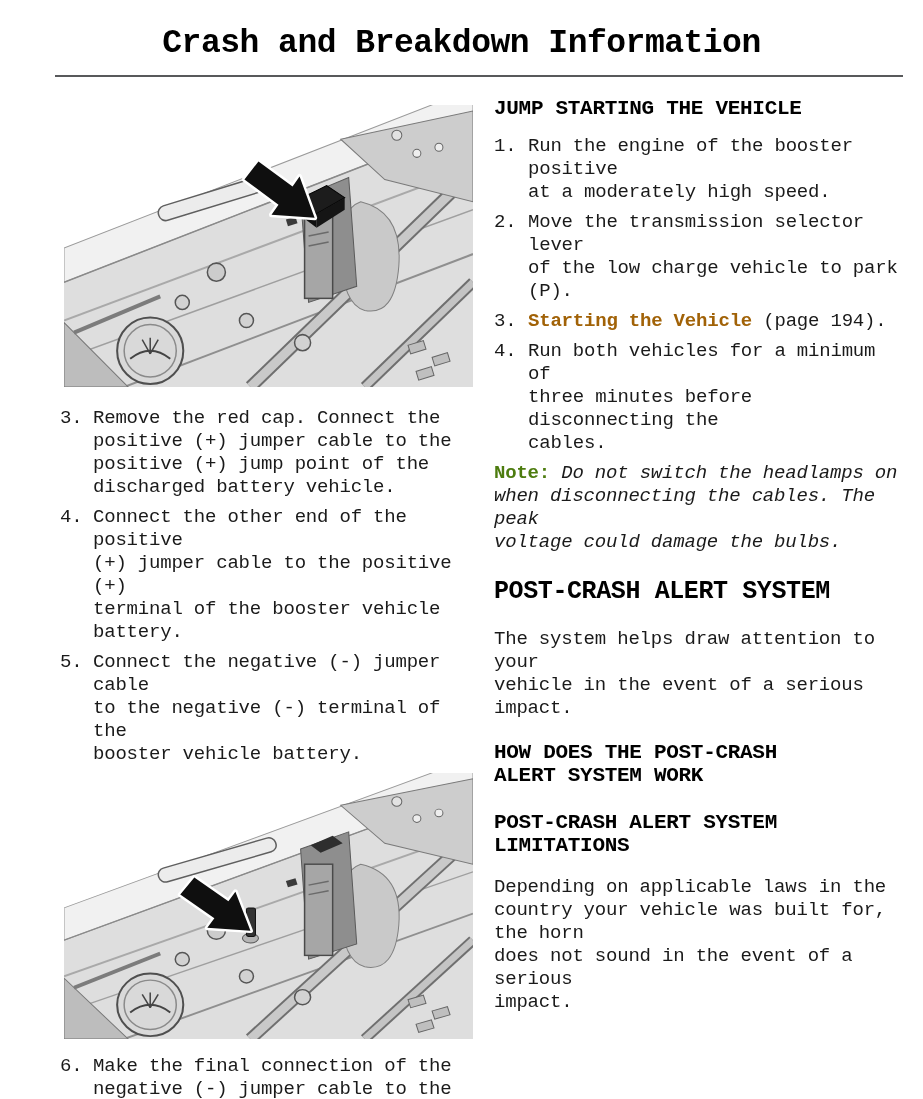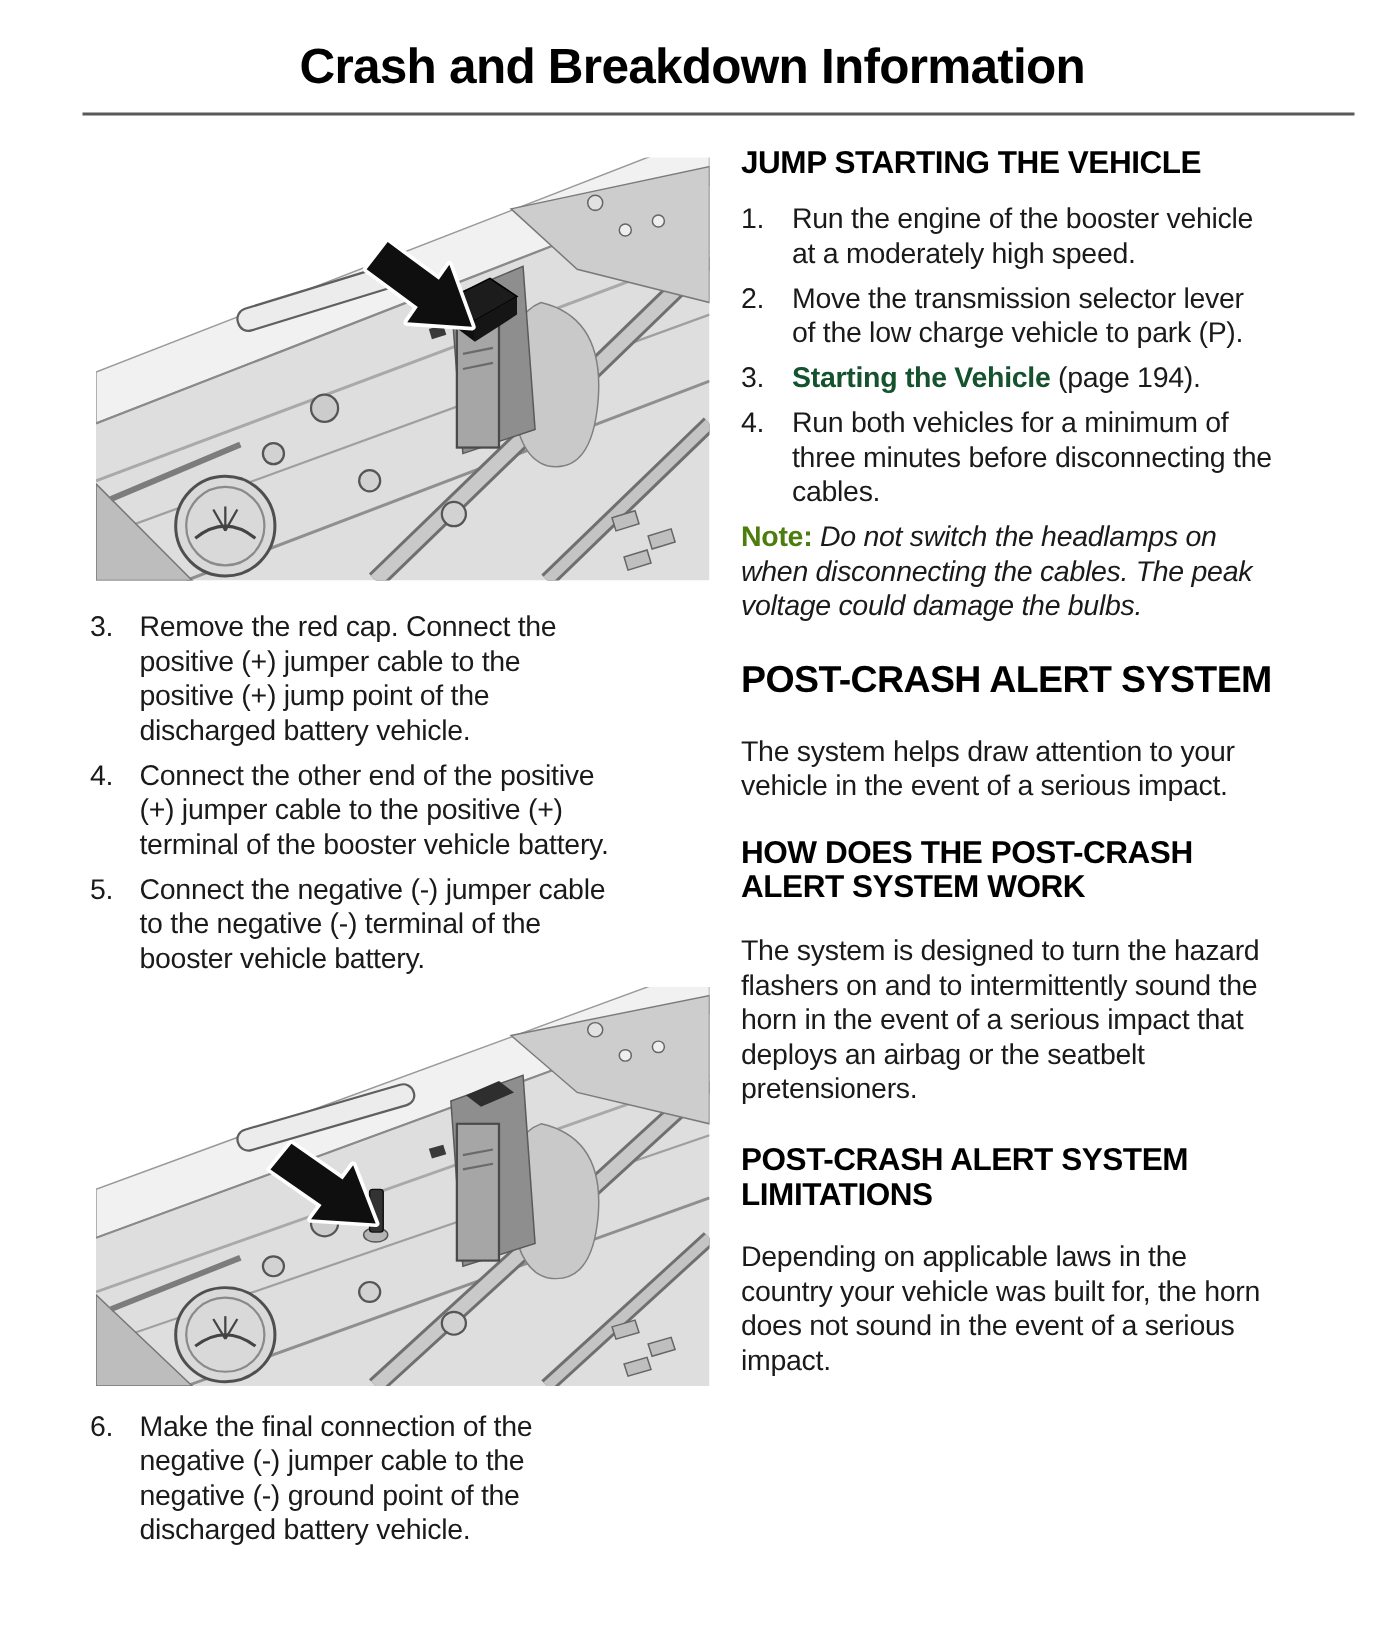--- a/index.html
+++ b/index.html
@@ -4,21 +4,21 @@
 <style>
   * { box-sizing: border-box; margin: 0; padding: 0; }
   html, body { background: #ffffff; }
   body {
     width: 923px; height: 1099px;
     overflow: hidden;
     font-family: "Liberation Sans", "DejaVu Sans", sans-serif;
     color: #1a1a1a;
     font-size: 19px; line-height: 23px; letter-spacing: -0.2px;
   }
-  .page { width: 923px; height: 1099px; position: relative; }
+  .page { width: 923px; height: 1099px; position: relative; font-family: Liberation Mono, monospace; }
   .page-title {
     padding-top: 26px;
     text-align: center;
     font-size: 33px; line-height: 36px;
     font-weight: bold; color: #000;
     letter-spacing: -0.5px;
   }
   .title-rule {
     border-bottom: 2px solid #58595b;
     margin: 13px 20px 0 55px;
@@ -44,21 +44,21 @@
     color: #000; letter-spacing: -0.4px; white-space: pre-line;
   }
   .h-l2 {
     font-size: 21px; line-height: 23px; font-weight: bold;
     color: #000; letter-spacing: -0.3px; white-space: pre-line;
   }
   .para { white-space: pre-line; }
   .note { white-space: pre-line; }
   .note strong { color: #4d7c0f; font-style: normal; }
   .note em { font-style: italic; }
-  .xref { font-weight: bold; color: #14532d; }
+  .xref { font-weight: bold; color: #a16207; }
 </style>
 </head>
 <body>
 
 <div class="page">
 
   <div class="page-title">Crash and Breakdown Information</div>
   <div class="title-rule"></div>
 
   <div class="columns">
@@ -197,21 +197,21 @@
 
     </div>
 
     <div class="col-right">
 
       <div class="h-l2" style="margin-top:20px">JUMP STARTING THE VEHICLE</div>
 
       <div class="steps" style="margin-top:15px">
         <div class="step">
           <span class="step-num">1.</span>
-          <span class="step-text">Run the engine of the booster vehicle
+          <span class="step-text">Run the engine of the booster positive
 at a moderately high speed.</span>
         </div>
         <div class="step">
           <span class="step-num">2.</span>
           <span class="step-text">Move the transmission selector lever
 of the low charge vehicle to park (P).</span>
         </div>
         <div class="step">
           <span class="step-num">3.</span>
           <span class="step-text"><span class="xref">Starting the Vehicle</span><span> (page 194).</span></span>
@@ -229,25 +229,20 @@
 voltage could damage the bulbs.</em></p>
 
 
       <div class="h-l1" style="margin-top:24px">POST-CRASH ALERT SYSTEM</div>
 
       <p class="para" style="margin-top:23px">The system helps draw attention to your
 vehicle in the event of a serious impact.</p>
 
       <div class="h-l2" style="margin-top:21px">HOW DOES THE POST-CRASH
 ALERT SYSTEM WORK</div>
-      <p class="para" style="margin-top:20px">The system is designed to turn the hazard
-flashers on and to intermittently sound the
-horn in the event of a serious impact that
-deploys an airbag or the seatbelt
-pretensioners.</p>
 
       <div class="h-l2" style="margin-top:24px">POST-CRASH ALERT SYSTEM
 LIMITATIONS</div>
       <p class="para" style="margin-top:19px">Depending on applicable laws in the
 country your vehicle was built for, the horn
 does not sound in the event of a serious
 impact.</p>
 
     </div>
   </div>

